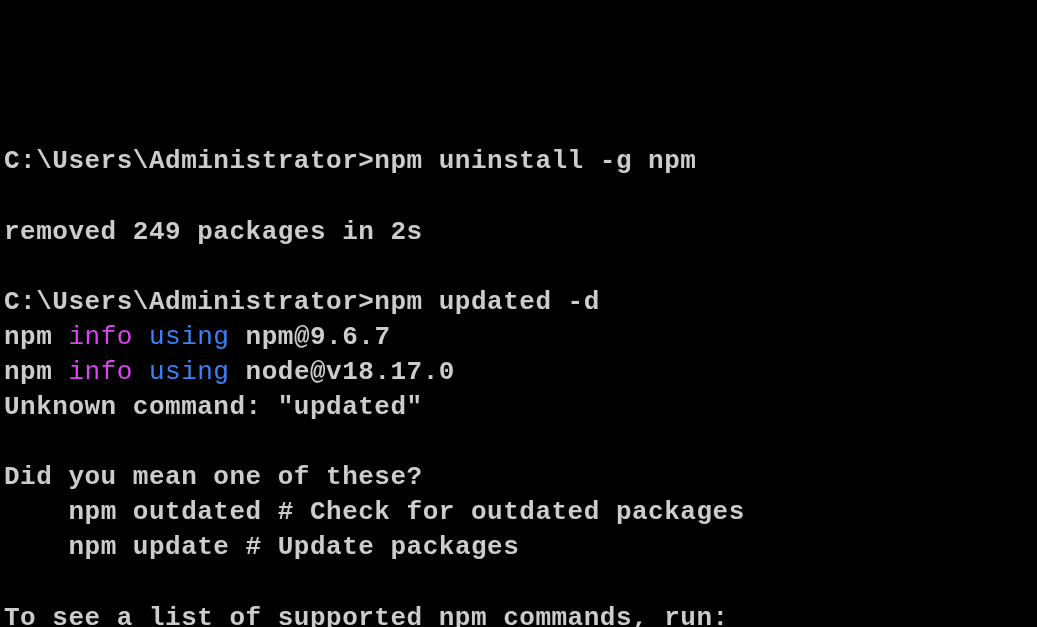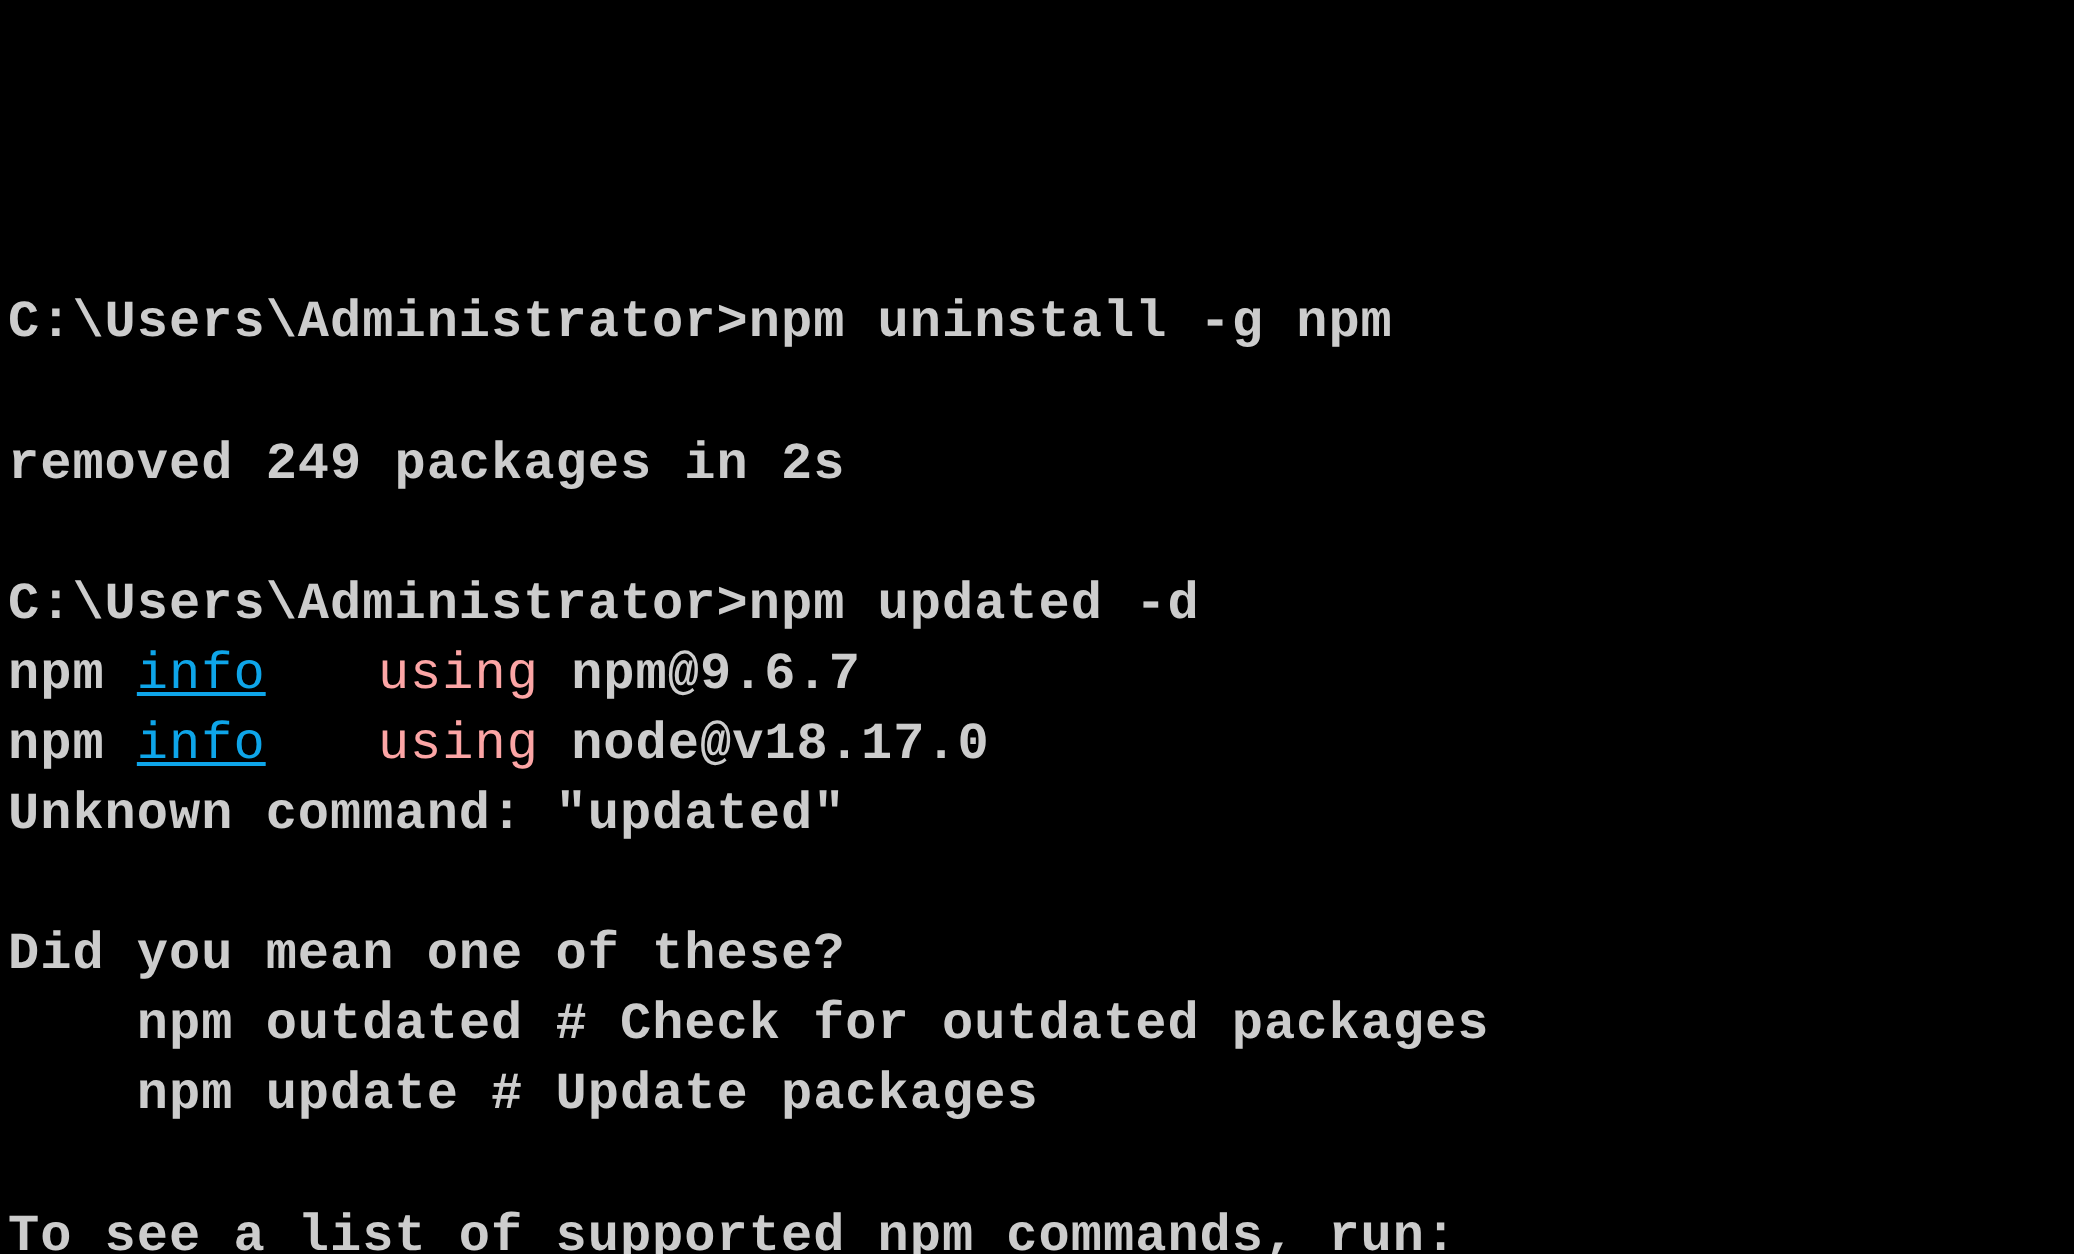--- a/index.html
+++ b/index.html
@@ -10,22 +10,22 @@
       font-size: 26px;
       line-height: 1.35;
       padding: 4px;
       width: 1037px;
       height: 627px;
       overflow: hidden;
       white-space: pre-wrap;
       letter-spacing: 0.5px;
     }
     .line { display: block; min-height: 1.35em; }
-    .green { color: #0ea5e9; text-decoration: underline; }
-    .purple { color: #fca5a5; margin-left: 40px; }
+    .green { color: #d946ef; }
+    .purple { color: #3b82f6; }
     .prompt, .cmd, .txt { color: #cccccc; font-weight: bold; }
   </style>
 </head>
 <body>
 
 
 
 <div id="terminal"><div class="line"><span class="prompt">C:\Users\Administrator&gt;</span><span class="cmd">npm uninstall -g npm</span></div><div class="line">&nbsp;</div><div class="line"><span class="txt">removed 249 packages in 2s</span></div><div class="line">&nbsp;</div><div class="line"><span class="prompt">C:\Users\Administrator&gt;</span><span class="cmd">npm updated -d</span></div><div class="line"><span class="txt">npm </span><span class="green">info</span><span class="txt"> </span><span class="purple">using</span><span class="txt"> npm@9.6.7</span></div><div class="line"><span class="txt">npm </span><span class="green">info</span><span class="txt"> </span><span class="purple">using</span><span class="txt"> node@v18.17.0</span></div><div class="line"><span class="txt">Unknown command: "updated"</span></div><div class="line">&nbsp;</div><div class="line"><span class="txt">Did you mean one of these?</span></div><div class="line"><span class="txt">    npm outdated # Check for outdated packages</span></div><div class="line"><span class="txt">    npm update # Update packages</span></div><div class="line">&nbsp;</div><div class="line"><span class="txt">To see a list of supported npm commands, run:</span></div></div>
 
 

